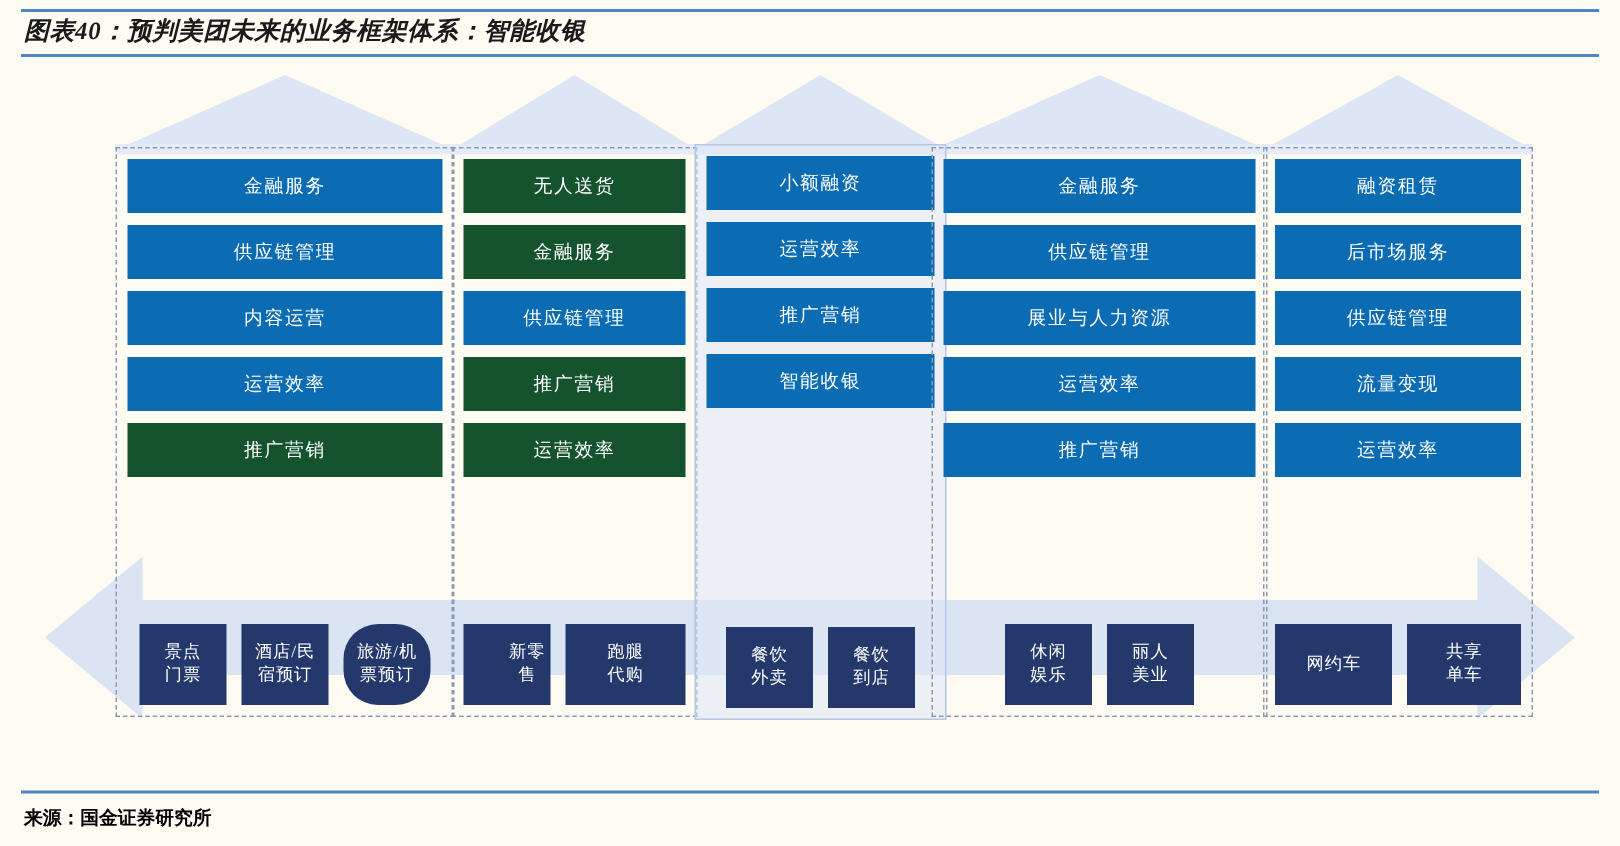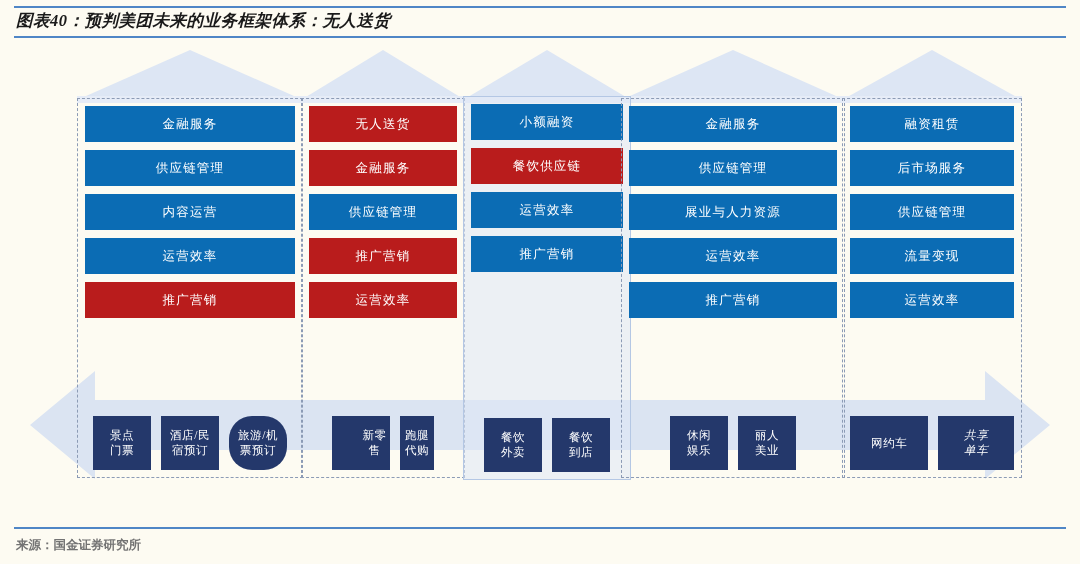--- a/index.html
+++ b/index.html
@@ -45,21 +45,21 @@
     position: absolute;
     left: 14px; top: 527px;
     width: 1052px; height: 1.5px;
     background: #4f86c6;
   }
   #source-note {
     position: absolute;
     left: 16px; top: 537px;
     font-size: 12.5px;
     font-weight: bold;
-    color: #737373;
+    color: #000000;
     white-space: nowrap;
   }
 
   
   #diagram {
     position: absolute;
     left: 0; top: 38px;
     width: 1080px;
     height: 486px;
   }
@@ -100,21 +100,21 @@
     background: #0b6cb4;
     color: #ffffff;
     font-size: 12.5px;
     display: flex;
     align-items: center;
     justify-content: center;
     letter-spacing: 1.2px;
     white-space: nowrap;
   }
   .cap.alt {
-    background: #b91c1c;
+    background: #14532d;
   }
 
   .leaf-row {
     position: absolute;
     left: 7px; right: 7px;
     bottom: 7px;
     display: flex;
     justify-content: center;
     gap: 10px;
   }
@@ -131,21 +131,21 @@
     height: 54px;
     box-sizing: border-box;
     padding: 0 2px;
   }
   .leaf span { display: block; }
 </style>
 </head>
 <body>
 
 <div id="title-rule-top"></div>
-<div id="page-title">图表40：预判美团未来的业务框架体系：无人送货</div>
+<div id="page-title">图表40：预判美团未来的业务框架体系：智能收银</div>
 <div id="title-rule-bottom"></div>
 
 <div id="diagram">
   <svg id="diagram-svg" viewBox="0 0 1080 486" preserveAspectRatio="none">
 
     <g>
       <path d="M 30 387 L 95 333 L 95 362 L 985 362 L 985 333 L 1050 387 L 985 441 L 985 412 L 95 412 L 95 441 Z" fill="#dbe4f2"></path>
     </g>
 
     <g>
@@ -206,36 +206,36 @@
         <div class="cap alt">推广营销</div>
         <div class="cap alt">运营效率</div>
       </div>
     </div>
     <div class="leaf-row">
       <div class="leaf" style="width:58px;padding-left:29px;">
         <div>
             <span>新零售</span>
           </div>
       </div>
-      <div class="leaf" style="width:34px;">
+      <div class="leaf" style="width:80px;">
         <div>
             <span>跑腿</span>
             <span>代购</span>
           </div>
       </div>
     </div>
   </div>
 
   <div class="pillar highlight" style="left:463px; top:58px; width:168px; height:384px;">
     <div class="pillar-inner">
       <div class="cap-row">
         <div class="cap">小额融资</div>
-        <div class="cap alt">餐饮供应链</div>
         <div class="cap">运营效率</div>
         <div class="cap">推广营销</div>
+        <div class="cap">智能收银</div>
       </div>
     </div>
     <div class="leaf-row">
       <div class="leaf" style="width:58px;">
         <div>
             <span>餐饮</span>
             <span>外卖</span>
           </div>
       </div>
       <div class="leaf" style="width:58px;">
@@ -282,21 +282,21 @@
         <div class="cap">流量变现</div>
         <div class="cap">运营效率</div>
       </div>
     </div>
     <div class="leaf-row">
       <div class="leaf" style="width:82px;align-items:center;">
         <div>
             <span>网约车</span>
           </div>
       </div>
-      <div class="leaf" style="width:79px;font-style:italic;">
+      <div class="leaf" style="width:79px;">
         <div>
             <span>共享</span>
             <span>单车</span>
           </div>
       </div>
     </div>
   </div>
 </div>
 
 <div id="footer-rule"></div>

